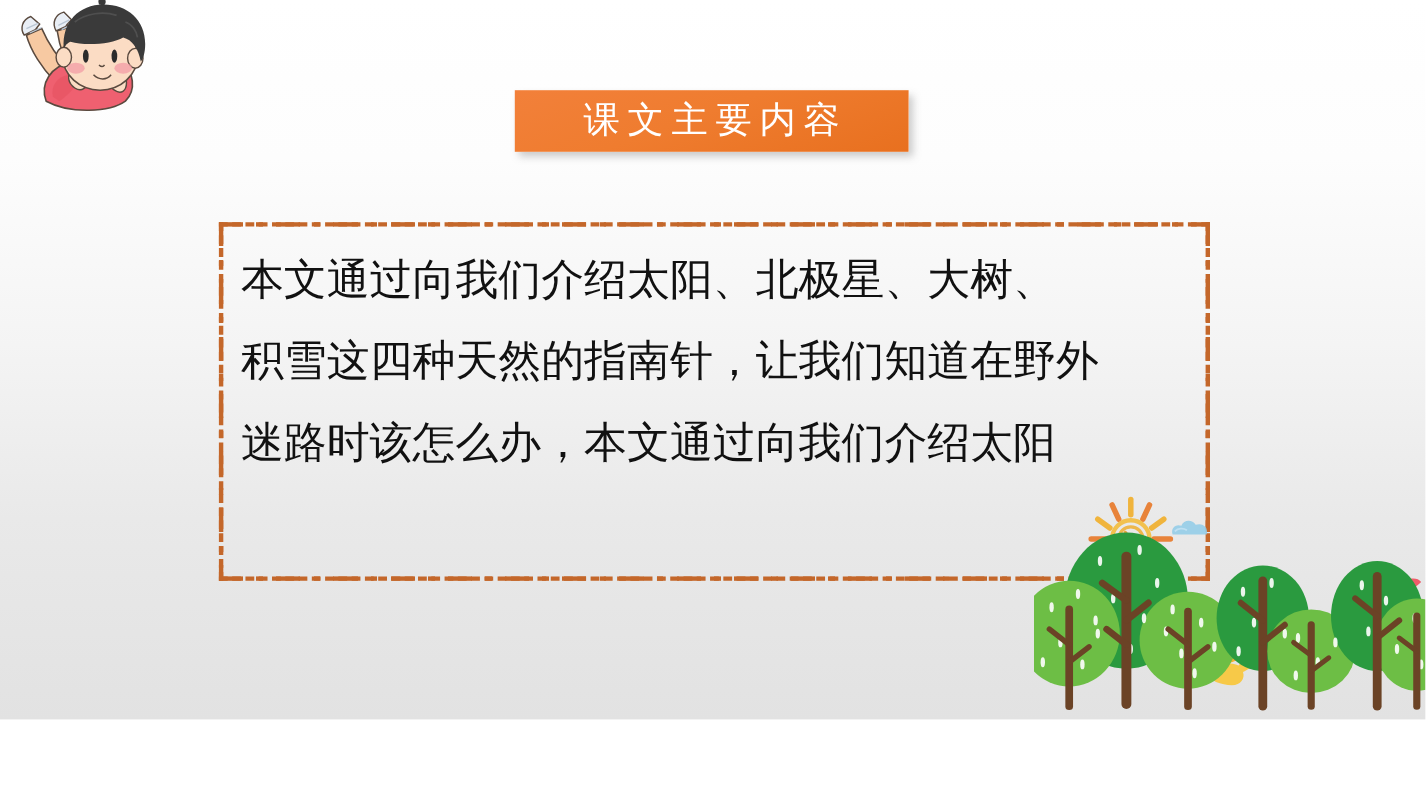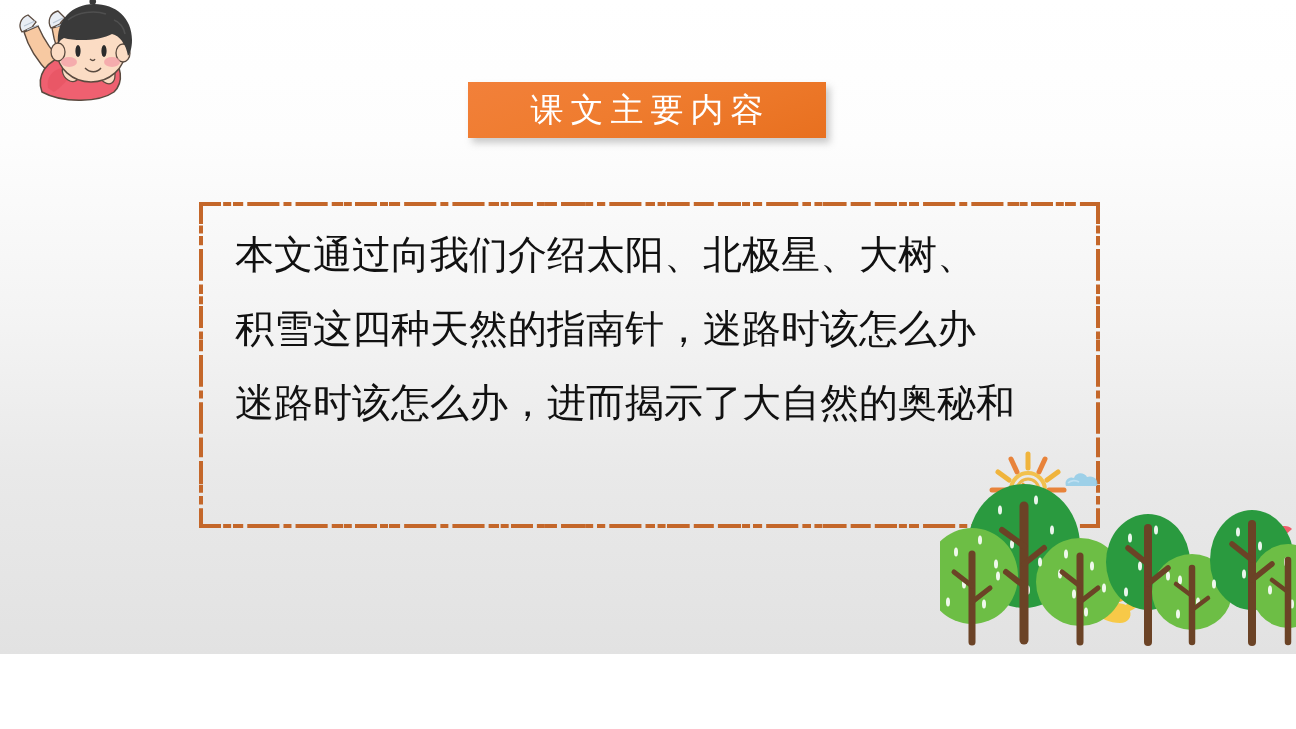--- a/index.html
+++ b/index.html
@@ -109,21 +109,20 @@
     font-size: 39px;
     line-height: 74px;
     color: #111111;
     font-family: "Liberation Serif", "DejaVu Serif", serif;
     letter-spacing: 0px;
     text-align: left;
   }
   #body-text .tline {
     display: block;
     white-space: nowrap;
-    margin-left: 16px;
   }
 
   
   #sun-doodle {
     position: absolute;
     left: 985px;
     top: 448px;
     width: 86px;
     height: 86px;
   }
@@ -209,22 +208,22 @@
   <div id="title-banner">
     <span class="title-text">课文主要内容</span>
   </div>
 
   <div id="content-box">
     <span class="vside left"></span>
     <span class="vside right"></span>
 
     <div id="body-text">
       <span class="tline">本文通过向我们介绍太阳、北极星、大树、</span>
-      <span class="tline">积雪这四种天然的指南针，迷路时该怎么办</span>
-      <span class="tline">迷路时该怎么办，进而揭示了大自然的奥秘和</span>
+      <span class="tline">积雪这四种天然的指南针，让我们知道在野外</span>
+      <span class="tline">迷路时该怎么办，本文通过向我们介绍太阳</span>
     </div>
   </div>
 
   <div id="sun-doodle">
     <svg viewBox="0 0 86 86" width="86" height="86" xmlns="http://www.w3.org/2000/svg">
       <g stroke-linecap="round" fill="none">
         <path d="M43 6 L43 20" stroke="#f0b43c" stroke-width="5"></path>
         <path d="M60 11 L54 24" stroke="#e8833a" stroke-width="5"></path>
         <path d="M73 24 L62 32" stroke="#f0b43c" stroke-width="5"></path>
         <path d="M79 42 L64 42" stroke="#e8833a" stroke-width="5"></path>

